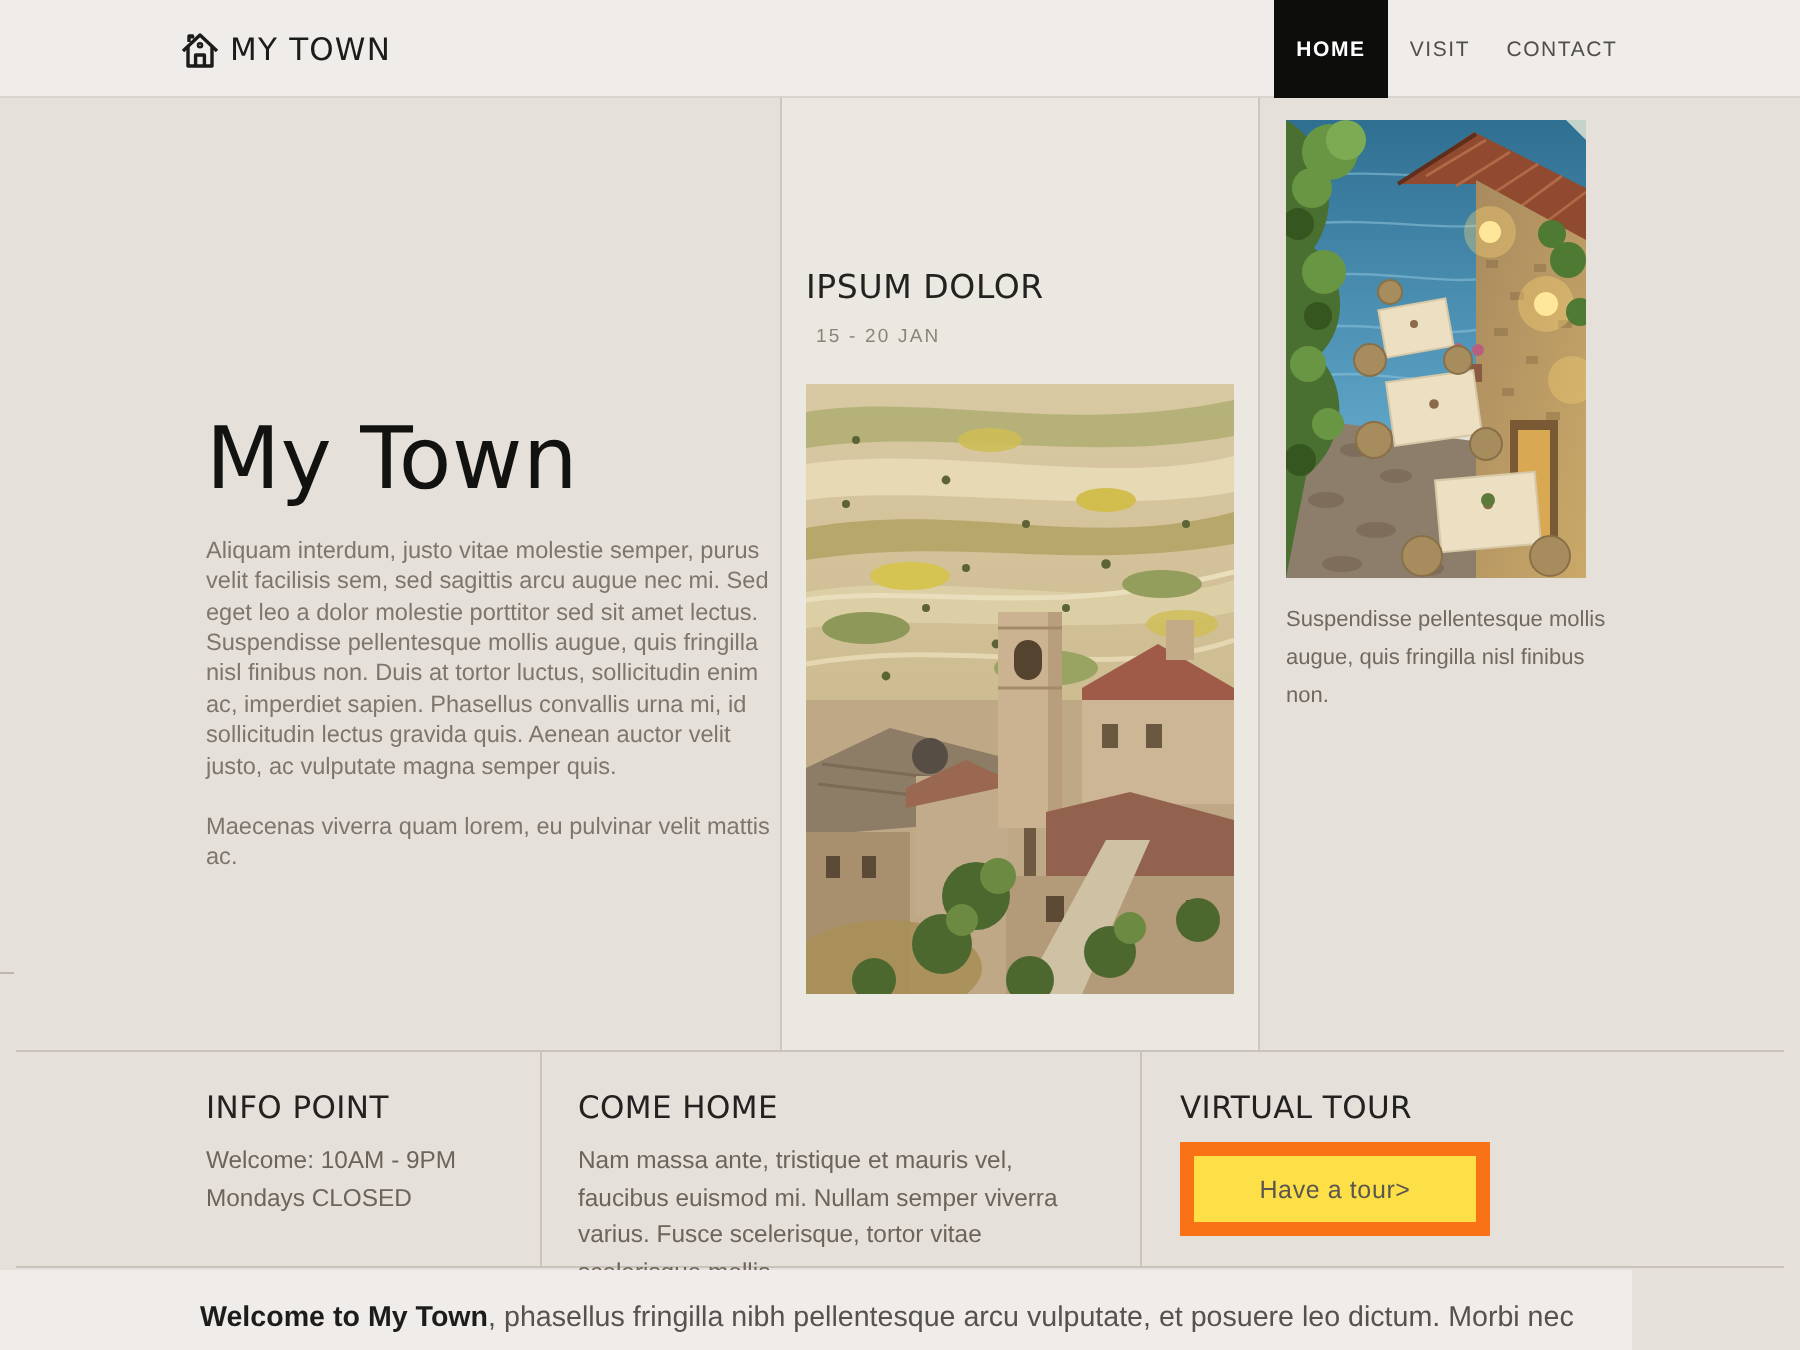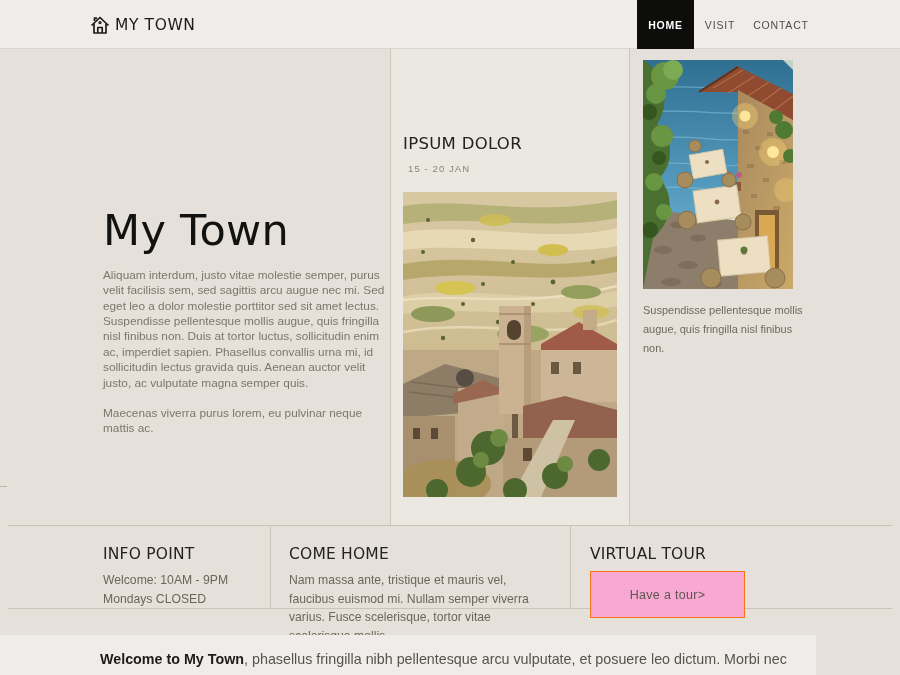--- a/index.html
+++ b/index.html
@@ -61,38 +61,38 @@
   .hero-body2{ margin-top:15px; font-size:11.8px; line-height:15.4px; color:#7d766c; }
   
   .terrace-img { position:absolute; left:643px; top:60px; width:150px; height:229px; }
   .aside-caption {
     position:absolute; left:643px; top:301px; width:170px;
     font-size:11px; line-height:19px; color:#6f695f;
   }
   .edge-dash { position:absolute; left:0; top:486px; width:7px; height:1px; background:#bcb6ae; }
   
   .strip {
-    position:absolute; left:8px; top:525px; width:884px; height:84px;
+    position:absolute; left:8px; top:525px; width:884px; height:109px;
     border-top:1px solid #c9c3bb; border-bottom:1px solid #c9c3bb;
   }
   .strip-div { position:absolute; top:0; width:1px; height:100%; background:#c9c3bb; }
   .strip-div-1 { left:262px; }
   .strip-div-2 { left:562px; }
   .strip-col { position:absolute; top:19px; }
   .strip-col h3 {
     font-family:"DejaVu Sans", sans-serif; font-size:15.5px; font-weight:normal;
     color:#232220; letter-spacing:.2px;
   }
   .col-info  { left:95px; }
   .col-visit { left:281px; width:250px; }
   .col-tour  { left:582px; }
   .strip-small { margin-top:8px; font-size:12.2px; line-height:18.5px; color:#6b655c; }
   .tour-btn {
     margin-top:8px; width:155px; height:47px;
-    background:#f9a8d4; border:1px solid #f97316;
+    background:#fde047; border:7px solid #f97316;
     font-family:"Liberation Sans", sans-serif;
     font-size:12.5px; color:#5b564f; letter-spacing:.3px; cursor:pointer;
     display:flex; align-items:center; justify-content:center;
   }
   
   .footer { position:absolute; left:0; top:635px; width:816px; height:40px; background:#efece9; }
   .footer-text { position:absolute; left:100px; top:16px; font-size:14.3px; color:#56524c; }
   .footer-bold { font-weight:bold; color:#1d1c1a; }
 </style>
 </head>
@@ -197,21 +197,21 @@
   <g fill="#6c8a41">
     <circle cx="96" cy="246" r="9"></circle>
       <circle cx="162" cy="272" r="8"></circle>
       <circle cx="78" cy="268" r="8"></circle>
   </g>
 </svg>
 
 <div class="hero">
   <div class="hero-title">My Town</div>
   <div class="hero-body">Aliquam interdum, justo vitae molestie semper, purus velit facilisis sem, sed sagittis arcu augue nec mi. Sed eget leo a dolor molestie porttitor sed sit amet lectus. Suspendisse pellentesque mollis augue, quis fringilla nisl finibus non. Duis at tortor luctus, sollicitudin enim ac, imperdiet sapien. Phasellus convallis urna mi, id sollicitudin lectus gravida quis. Aenean auctor velit justo, ac vulputate magna semper quis.</div>
-  <div class="hero-body2">Maecenas viverra purus lorem, eu pulvinar neque mattis ac.</div>
+  <div class="hero-body2">Maecenas viverra quam lorem, eu pulvinar velit mattis ac.</div>
 </div>
 
 <svg class="terrace-img" viewBox="0 0 150 229">
   <defs>
     <linearGradient id="seaGrad" x1="0" y1="0" x2="0" y2="1">
       <stop offset="0" stop-color="#2f6f92"></stop>
         <stop offset="1" stop-color="#5da4c6"></stop>
     </linearGradient>
     <linearGradient id="wallGrad" x1="0" y1="0" x2="1" y2="1">
       <stop offset="0" stop-color="#a98a5e"></stop>

